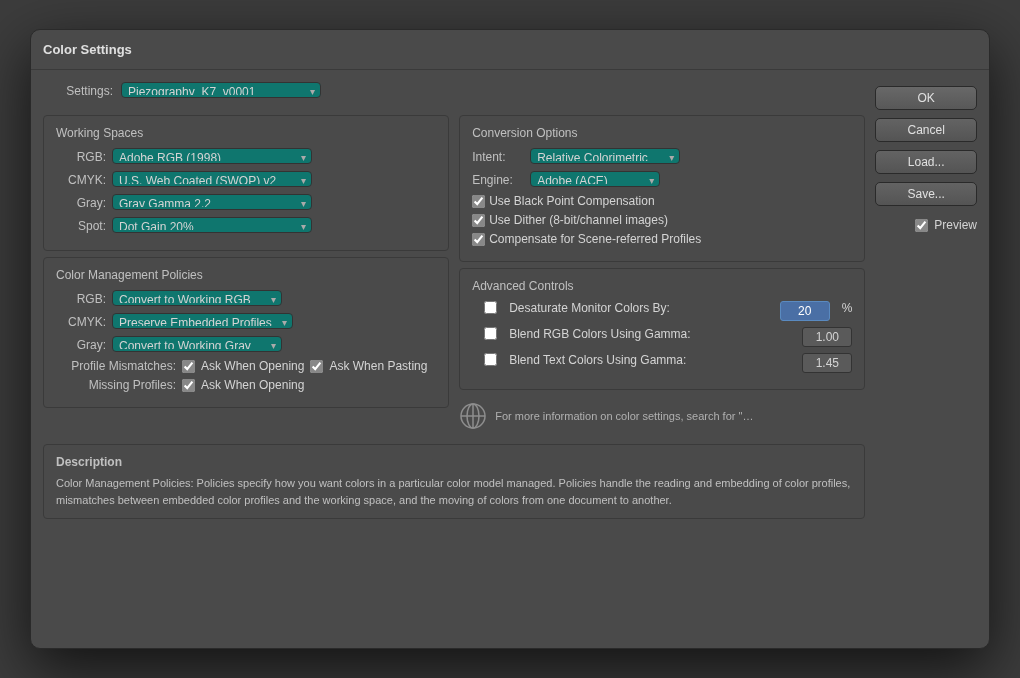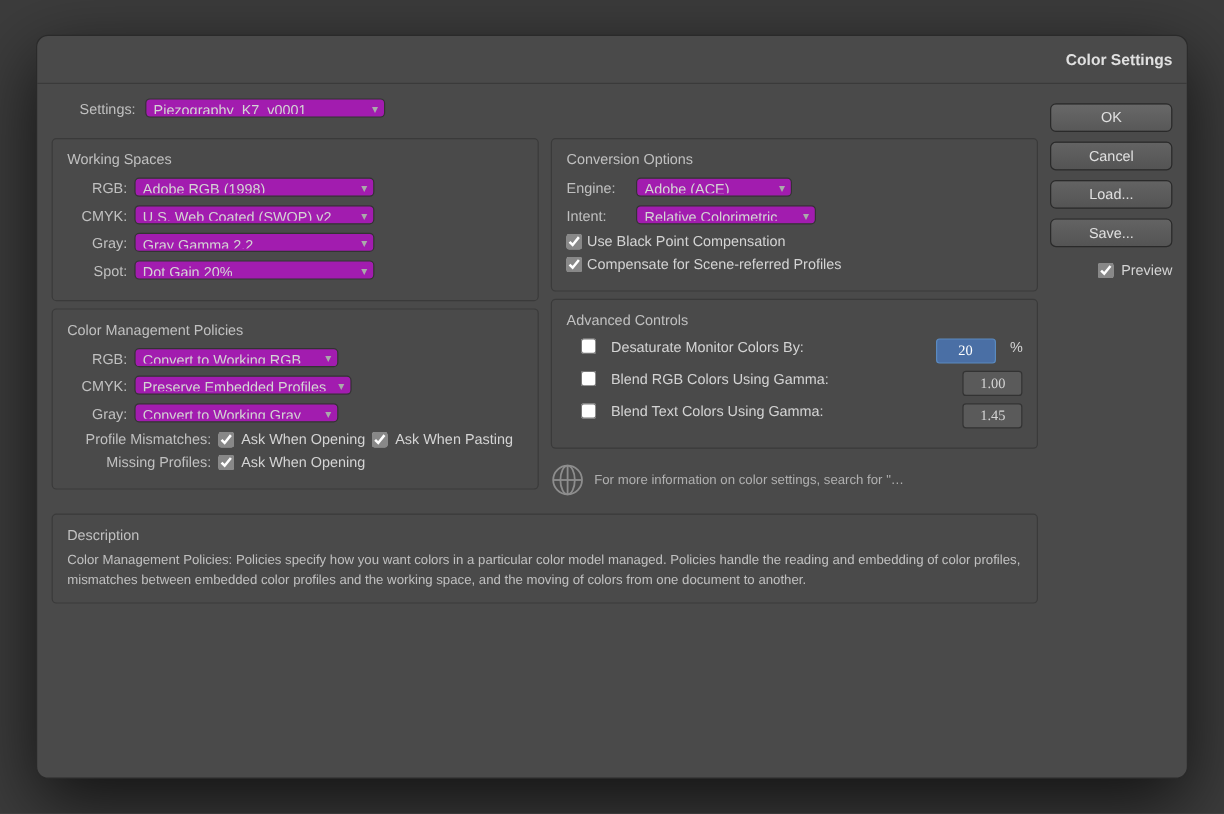--- a/index.html
+++ b/index.html
@@ -18,21 +18,21 @@
       background: #4a4a4a;
       border: 1px solid #2a2a2a;
       border-radius: 10px;
       width: 960px;
       min-height: 620px;
       box-shadow: 0 20px 60px rgba(0,0,0,0.7);
       display: flex;
       flex-direction: column;
     }
     .dialog-title {
-      text-align: right;
+      text-align: left;
       padding: 12px;
       font-size: 13px;
       font-weight: 600;
       color: #e0e0e0;
       border-bottom: 1px solid #3a3a3a;
     }
     .dialog-body {
       display: flex;
       flex: 1;
       padding: 12px;
@@ -44,21 +44,21 @@
       flex-direction: column;
       gap: 8px;
     }
     .settings-label {
       color: #c0c0c0;
       font-size: 12px;
       min-width: 70px;
       text-align: right;
     }
     select, .select-box {
-      background: #a21caf;
+      background: #0f766e;
       border: 1px solid #333;
       border-radius: 4px;
       color: #d4d4d4;
       font-size: 12px;
       padding: 2px 20px 2px 6px;
       height: 16px;
       appearance: none;
       -webkit-appearance: none;
       cursor: pointer;
       min-width: 200px;
@@ -161,21 +161,20 @@
     }
     .adv-value {
       font-size: 12px;
       color: #d4d4d4;
       background: #5a5a5a;
       border: 1px solid #333;
       padding: 2px 6px;
       min-width: 50px;
       text-align: center;
       border-radius: 3px;
-      font-family: Liberation Serif, serif;
     }
     .adv-value.highlighted {
       background: #4a6fa5;
       color: #fff;
       border-color: #5a8ac0;
     }
     .adv-percent {
       font-size: 12px;
       color: #d4d4d4;
     }
@@ -206,21 +205,21 @@
     }
     .description-box {
       border: 1px solid #3a3a3a;
       border-radius: 4px;
       padding: 10px 12px;
     }
     .description-title {
       font-size: 12px;
       color: #c0c0c0;
       margin-bottom: 6px;
-      font-weight: 400;
+      font-weight: 700;
     }
     .description-text {
       font-size: 11px;
       color: #c0c0c0;
       line-height: 1.5;
     }
     .sidebar-buttons {
       display: flex;
       flex-direction: column;
       gap: 8px;
@@ -366,39 +365,43 @@
           </div>
 
         </div>
 
         <div class="right-panel">
 
           <div class="section-box">
             <div class="section-title">Conversion Options</div>
 
             <div class="engine-row">
+              <span class="intent-label">Intent:</span>
+              <div class="select-wrapper">
+                <select class="select-intent">
+                  <option>Relative Colorimetric</option>
+                </select>
+              </div>
+            </div>
+            <div class="engine-row">
               <span class="engine-label">Engine:</span>
               <div class="select-wrapper">
                 <select class="select-engine">
                   <option>Adobe (ACE)</option>
                 </select>
               </div>
             </div>
-            <div class="engine-row">
-              <span class="intent-label">Intent:</span>
-              <div class="select-wrapper">
-                <select class="select-intent">
-                  <option>Relative Colorimetric</option>
-                </select>
-              </div>
-            </div>
 
             <div class="checkbox-row">
               <input type="checkbox" checked="" style="">
               <span class="checkbox-label">Use Black Point Compensation</span>
+            </div>
+            <div class="checkbox-row">
+              <input type="checkbox" checked="" style="">
+              <span class="checkbox-label">Use Dither (8-bit/channel images)</span>
             </div>
             <div class="checkbox-row">
               <input type="checkbox" checked="" style="">
               <span class="checkbox-label">Compensate for Scene-referred Profiles</span>
             </div>
           </div>
 
           <div class="section-box">
             <div class="section-title">Advanced Controls</div>
 

